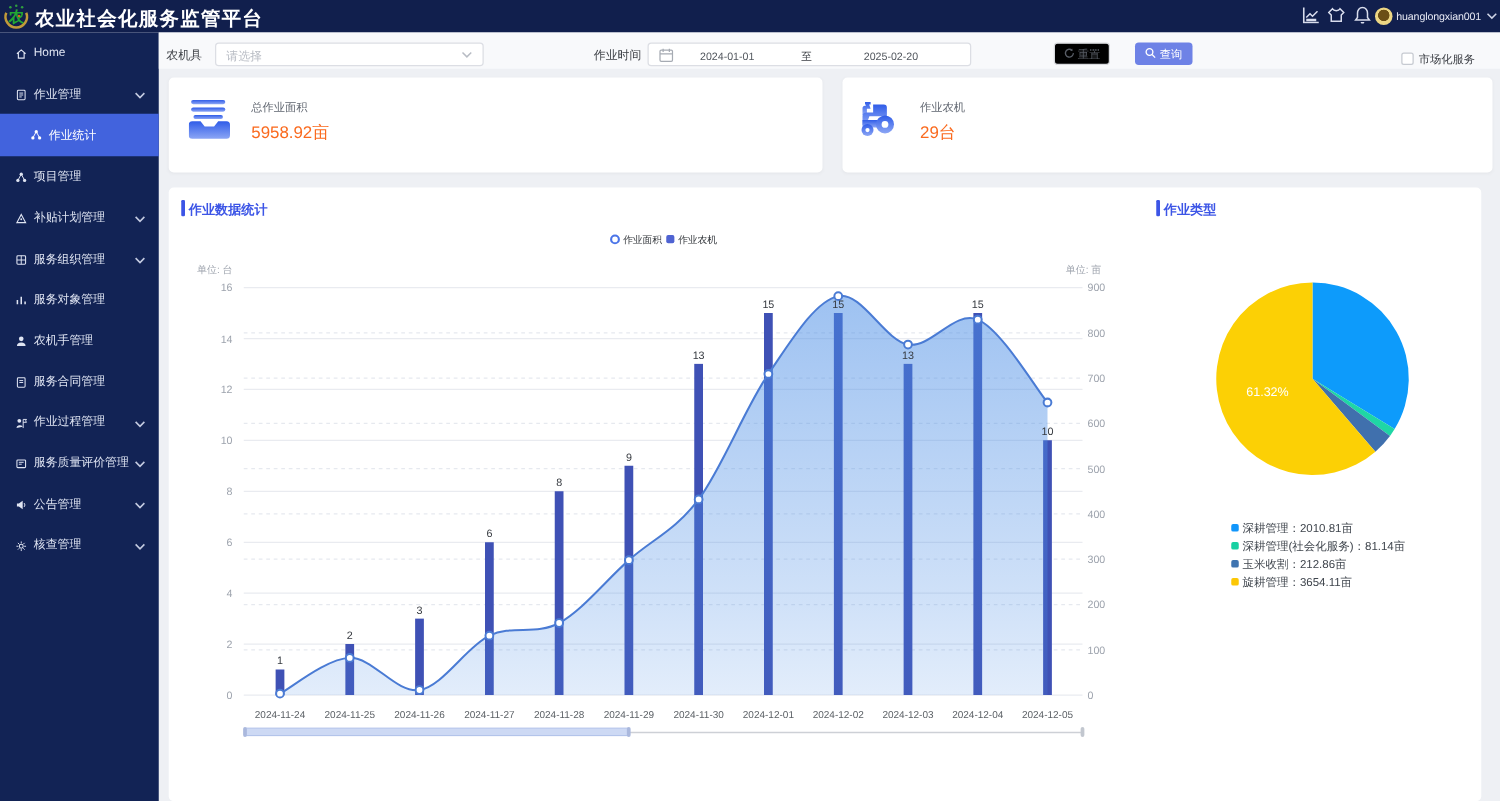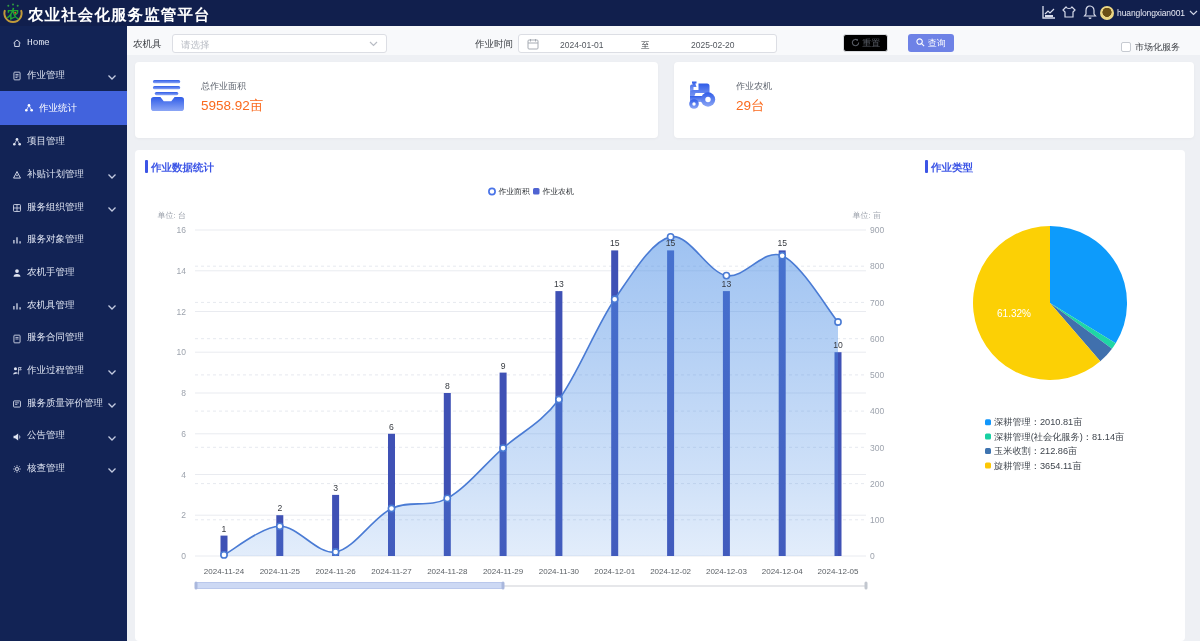--- a/index.html
+++ b/index.html
@@ -11,21 +11,21 @@
 #header { position:absolute; left:0; top:0; width:1200px; height:26px; background:#111f4d; }
 #title { position:absolute; left:28px; top:5px; color:#fff; font-size:15.5px; font-weight:bold; letter-spacing:1.1px; }
 .hicon { position:absolute; top:5px; }
 #uname { position:absolute; left:1117px; top:8px; color:#e8eaf5; font-size:8.5px; letter-spacing:-0.1px; }
 #avatar { position:absolute; left:1100px; top:6px; width:14px; height:14px; border-radius:50%; background:radial-gradient(circle at 50% 45%,#6b4f16 42%,#ecd684 46%); }
 
 
 #sidebar { position:absolute; left:0; top:26px; width:127px; height:615px; background:#122355; }
 .mi { position:relative; height:32.7px; color:#dfe4f2; font-size:9.5px; display:flex; align-items:center; }
 .mi .ic { position:absolute; left:12px; top:12px; width:9px; height:9px; }
-.mi .tx { position:absolute; left:27px; white-space:nowrap;font-family:Liberation Mono, monospace; }
+.mi .tx { position:absolute; left:27px; white-space:nowrap; }
 .mi .ar { position:absolute; left:107px; top:13px; }
 .smi { position:relative; height:34px; background:#4263dd; color:#fff; font-size:9.5px; display:flex; align-items:center;text-align:right; }
 .smi .ic { position:absolute; left:24px; top:12px; width:9px; height:9px; }
 .smi .tx { position:absolute; left:39px; }
 .mi .ic svg, .smi .ic svg { width:10px; height:10px; display:block; }
 
 
 #fbar { position:absolute; left:127px; top:26px; width:1073px; height:29px; background:#f8f9fb; }
 .flabel { position:absolute; top:38px; font-size:9.5px; color:#3d4046; }
 .finput { position:absolute; top:34px; height:19px; background:#fff; border:1px solid #dcdee4; border-radius:3px; }
@@ -155,31 +155,20 @@
         <span class="tx">服务对象管理</span>
       </div>
 <div class="mi">
         <span class="ic">
           <svg width="13" height="13" viewBox="0 0 13 13">
             <circle cx="6.5" cy="4" r="2.4" fill="#dfe4f2"></circle>
             <path d="M2 11.5 a4.5 3.8 0 0 1 9 0 Z" fill="#dfe4f2"></path>
           </svg>
         </span>
         <span class="tx">农机手管理</span>
-      </div>
-<div class="mi">
-        <span class="ic">
-          <svg width="13" height="13" viewBox="0 0 13 13">
-            <path d="M2.5 11V6.5M6.5 11V3M10.5 11V8" stroke="#dfe4f2" stroke-width="1.6"></path>
-          </svg>
-        </span>
-        <span class="tx">农机具管理</span>
-        <span class="ar"><svg width="10" height="7" viewBox="0 0 10 7">
-            <path d="M1.5 1.5L5 5l3.5-3.5" stroke="#c3cae0" fill="none" stroke-width="1.3"></path>
-          </svg></span>
       </div>
 <div class="mi">
         <span class="ic">
           <svg width="13" height="13" viewBox="0 0 13 13">
             <rect x="2.5" y="1.5" width="8" height="10" rx="1" stroke="#dfe4f2" fill="none" stroke-width="1.1"></rect>
             <path d="M4.5 4.5h4M4.5 6.5h4" stroke="#dfe4f2" stroke-width="1"></path>
           </svg>
         </span>
         <span class="tx">服务合同管理</span>
       </div>

